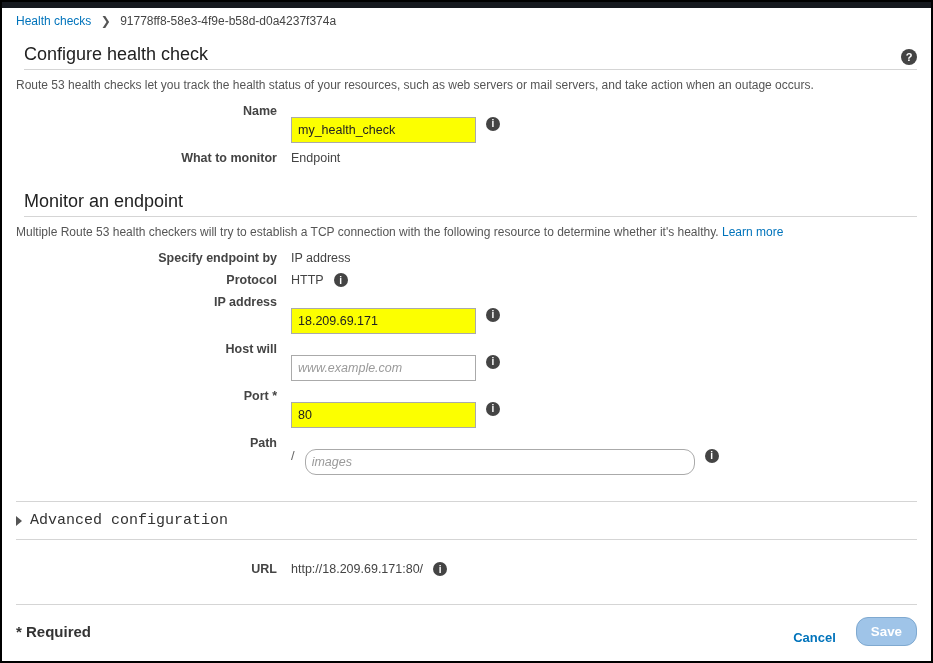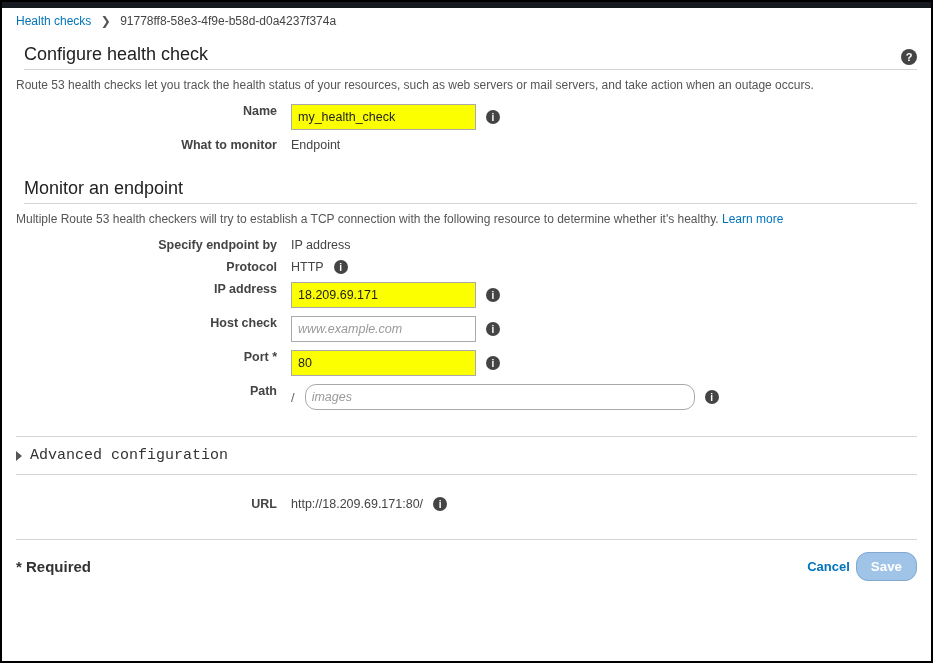--- a/index.html
+++ b/index.html
@@ -59,20 +59,21 @@
   }
   .form-value { display:flex; align-items:center; gap:6px; flex:1; }
   .static-val { color:#444; font-size:12.5px; }
 
   input[type=text] {
     height: 26px;
     border: 1px solid #aaa;
     padding: 2px 6px;
     font-size: 12.5px;
     color:#222;
+    margin-top:13px;
   }
   input::placeholder { color:#9a9a9a; font-style: italic; }
   .in-md { width: 185px; }
   .in-lg { width: 390px; border-radius: 11px; }
 
   .hl { background: #fcff00; }
 
   .info-dot {
     width:14px; height:14px; border-radius:50%;
     background:#444; color:#fff; font-weight:700; font-size:10px;
@@ -103,21 +104,21 @@
 
   .url-row { margin-top: 22px; }
 
   .footer {
     display:flex; justify-content:space-between; align-items:center;
     border-top:1px solid #d5d5d5;
     margin-top: 28px;
     padding-top: 12px;
   }
   .req { font-weight:700; font-size:15px; color:#333; }
-  .actions { display:flex; align-items:center; }
+  .actions { display:flex; align-items:flex-end; gap:14px; }
   .btn-cancel {
     color:#0073bb; font-weight:700; font-size:13px;
     background:none; border:none; cursor:pointer;
   }
   .btn-save {
     background:#9fc4e8;
     border:1px solid #7fa9d0;
     color:#fff; font-weight:700;
     padding: 6px 14px;
     border-radius:12px;
@@ -184,21 +185,21 @@
 
     <div class="form-row">
       <div class="form-label">IP address</div>
       <div class="form-value">
         <input type="text" class="in-md hl" value="18.209.69.171" style="">
         <span class="info-dot">i</span>
       </div>
     </div>
 
     <div class="form-row">
-      <div class="form-label">Host check</div>
+      <div class="form-label">Host will</div>
       <div class="form-value">
         <input type="text" class="in-md" placeholder="www.example.com" style="">
         <span class="info-dot">i</span>
       </div>
     </div>
 
     <div class="form-row">
       <div class="form-label">Port *</div>
       <div class="form-value">
         <input type="text" class="in-md hl" value="80" style="">

